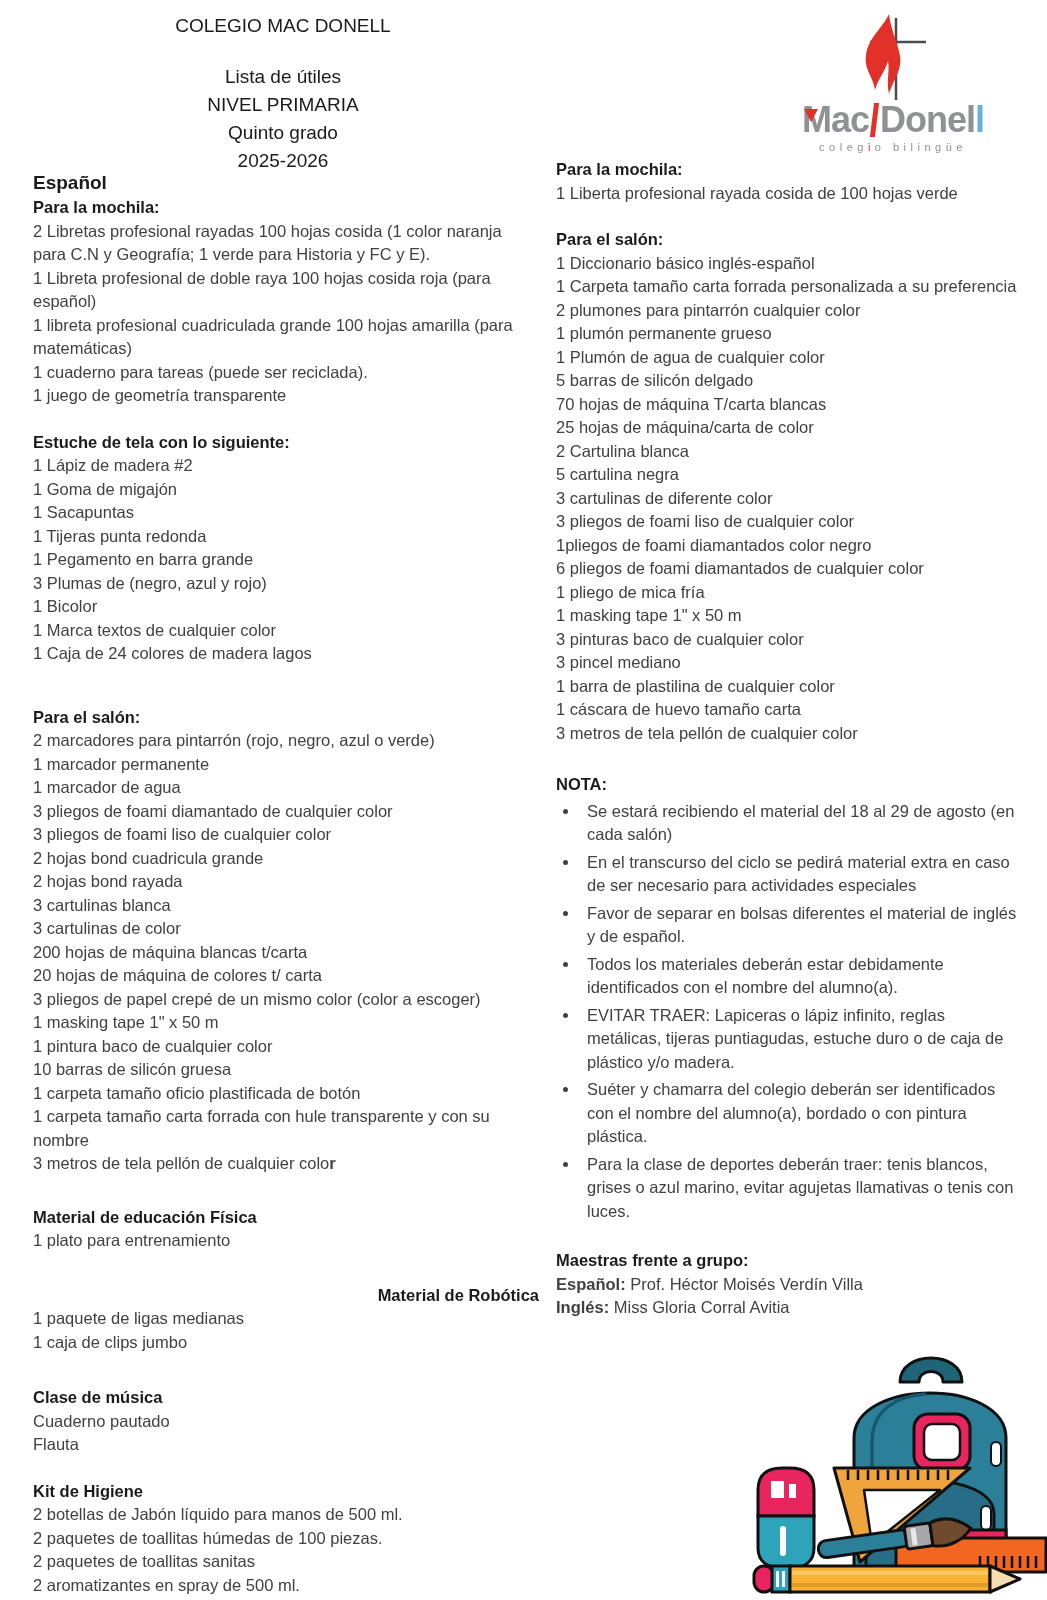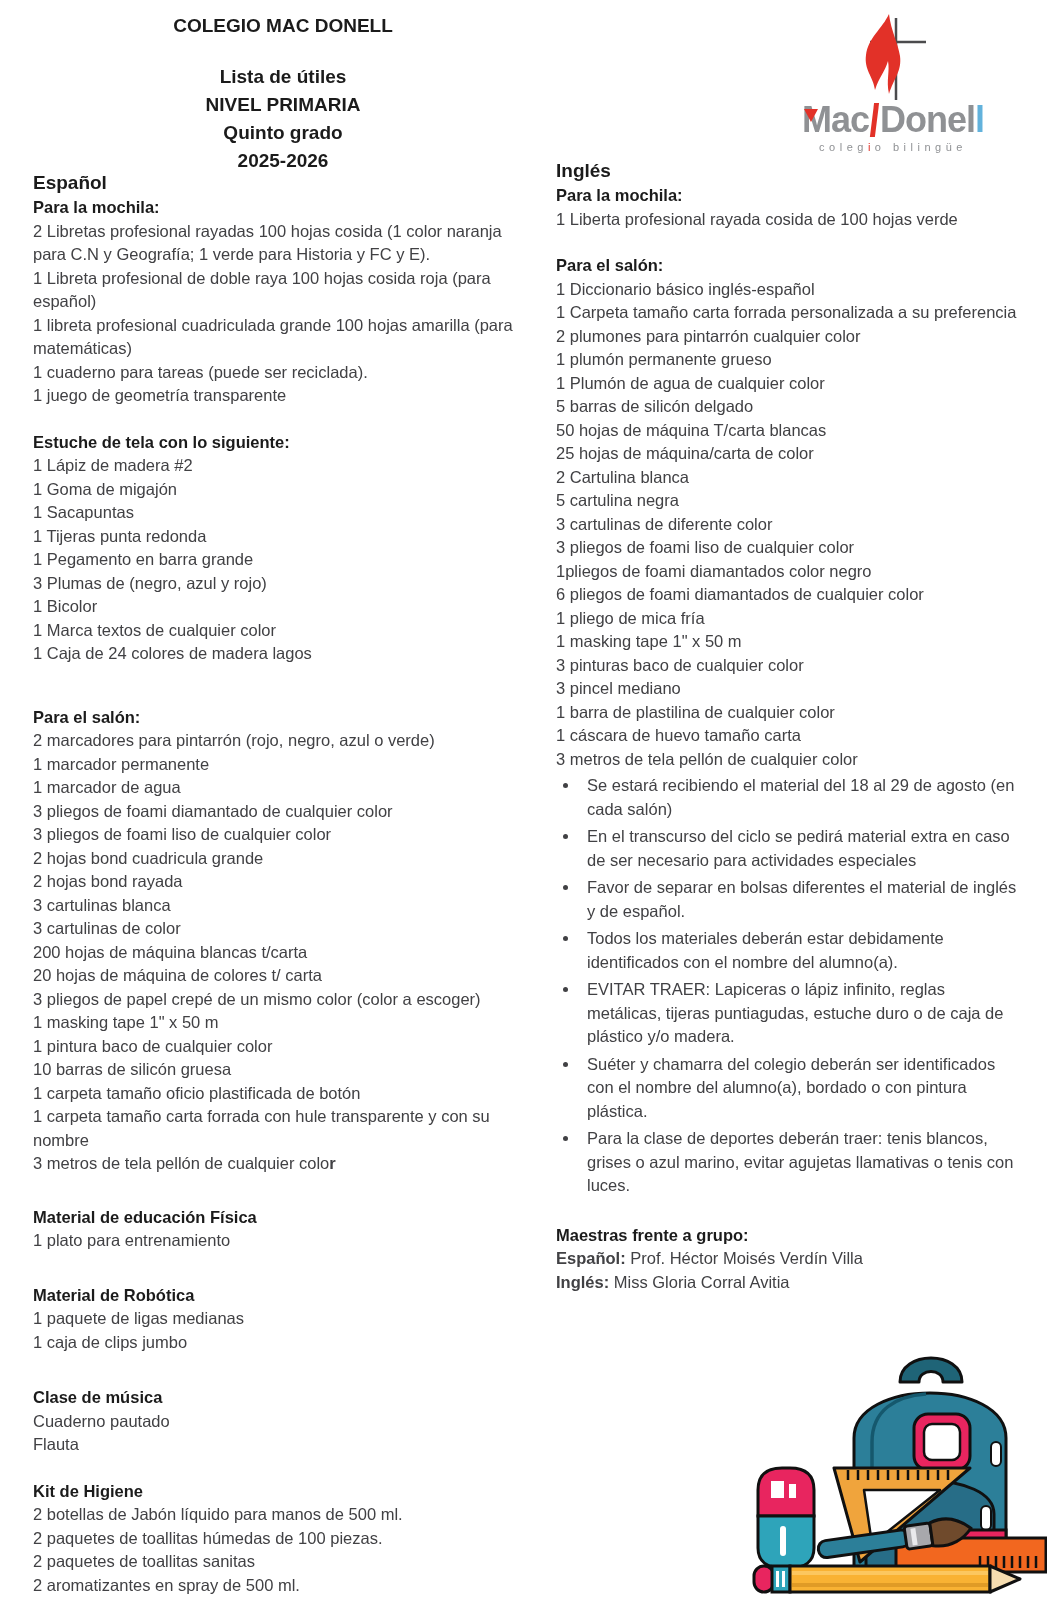--- a/index.html
+++ b/index.html
@@ -1,30 +1,30 @@
 <!DOCTYPE html>
 <html><head>
 <meta charset="utf-8">
 <style>
   html,body{margin:0;padding:0;}
   body{
     width:1047px;height:1600px;position:relative;background:#ffffff;
     font-family:"Liberation Sans",sans-serif;color:#414144;overflow:hidden;
   }
   .doc-header{position:absolute;top:12px;left:0;width:566px;text-align:center;color:#1b1b1b;}
-  .doc-header .line{font-size:19px;font-weight:bold;line-height:28px;}
+  .doc-header .line{font-size:19px;font-weight:normal;line-height:28px;}
   .doc-title{margin-top:23px;}
   
   .col{position:absolute;font-size:16.5px;line-height:23.5px;}
   .col-left{left:33px;top:170px;width:506px;}
   .col-right{left:556px;top:158px;width:462px;}
   .col-title{font-size:19px;line-height:26px;font-weight:bold;color:#1b1b1b;margin:0;}
   .sec{font-size:16.5px;line-height:23.5px;font-weight:bold;color:#1b1b1b;margin:0;}
   .g23{margin-top:23px;} .g26{margin-top:26px;} .g28{margin-top:28px;}
-  .g30{margin-top:30px;} .g31{margin-top:31px;} .g32{margin-top:32px;} .g40{margin-top:40px;}
+  .g30{margin-top:30px;} .g31{margin-top:31px;text-align:right;} .g32{margin-top:32px;} .g40{margin-top:40px;}
   .li{margin:0;}
   .b{font-weight:bold;}
   ul.nota{margin:3px 0 0 0;padding-left:24px;}
   ul.nota li{padding-left:7px;margin-bottom:4px;}
   
   .logo{position:absolute;left:788px;top:12px;width:210px;text-align:center;}
   .logo-word{position:relative;font-size:36px;font-weight:bold;letter-spacing:-1px;
     color:#8f9194;line-height:40px;white-space:nowrap;}
   .logo-word .accent{color:#62b2dc;}
   .lw-bar{display:inline-block;width:5px;height:34px;background:#e23128;
@@ -115,48 +115,48 @@
   <p class="li">Flauta</p>
 
   <h3 class="sec g23">Kit de Higiene</h3>
   <p class="li">2 botellas de Jabón líquido para manos de 500 ml.</p>
   <p class="li">2 paquetes de toallitas húmedas de 100 piezas.</p>
   <p class="li">2 paquetes de toallitas sanitas</p>
   <p class="li">2 aromatizantes en spray de 500 ml.</p>
 </section>
 
 <section class="col col-right">
-  <h2 class="col-title">Inglés</h2>
 
   <h3 class="sec">Para la mochila:</h3>
   <p class="li">1 Liberta profesional rayada cosida de 100 hojas verde</p>
 
   <h3 class="sec g23">Para el salón:</h3>
   <p class="li">1 Diccionario básico inglés-español</p>
   <p class="li">1 Carpeta tamaño carta forrada personalizada a su preferencia</p>
   <p class="li">2 plumones para pintarrón cualquier color</p>
   <p class="li">1 plumón permanente grueso</p>
   <p class="li">1 Plumón de agua de cualquier color</p>
   <p class="li">5 barras de silicón delgado</p>
-  <p class="li">50 hojas de máquina T/carta blancas</p>
+  <p class="li">70 hojas de máquina T/carta blancas</p>
   <p class="li">25 hojas de máquina/carta de color</p>
   <p class="li">2 Cartulina blanca</p>
   <p class="li">5 cartulina negra</p>
   <p class="li">3 cartulinas de diferente color</p>
   <p class="li">3 pliegos de foami liso de cualquier color</p>
   <p class="li">1pliegos de foami diamantados color negro</p>
   <p class="li">6 pliegos de foami diamantados de cualquier color</p>
   <p class="li">1 pliego de mica fría</p>
   <p class="li">1 masking tape 1" x 50 m</p>
   <p class="li">3 pinturas baco de cualquier color</p>
   <p class="li">3 pincel mediano</p>
   <p class="li">1 barra de plastilina de cualquier color</p>
   <p class="li">1 cáscara de huevo tamaño carta</p>
   <p class="li">3 metros de tela pellón de cualquier color</p>
 
+  <h3 class="sec g28">NOTA:</h3>
   <ul class="nota">
     <li>Se estará recibiendo el material del 18 al 29 de agosto (en cada salón)</li>
     <li>En el transcurso del ciclo se pedirá material extra en caso de ser necesario para actividades especiales</li>
     <li>Favor de separar en bolsas diferentes el material de inglés y de español.</li>
     <li>Todos los materiales deberán estar debidamente identificados con el nombre del alumno(a).</li>
     <li>EVITAR TRAER: Lapiceras o lápiz infinito, reglas metálicas, tijeras puntiagudas, estuche duro o de caja de plástico y/o madera.</li>
     <li>Suéter y chamarra del colegio deberán ser identificados con el nombre del alumno(a), bordado o con pintura plástica.</li>
     <li>Para la clase de deportes deberán traer: tenis blancos, grises o azul marino, evitar agujetas llamativas o tenis con luces.</li>
   </ul>
 

